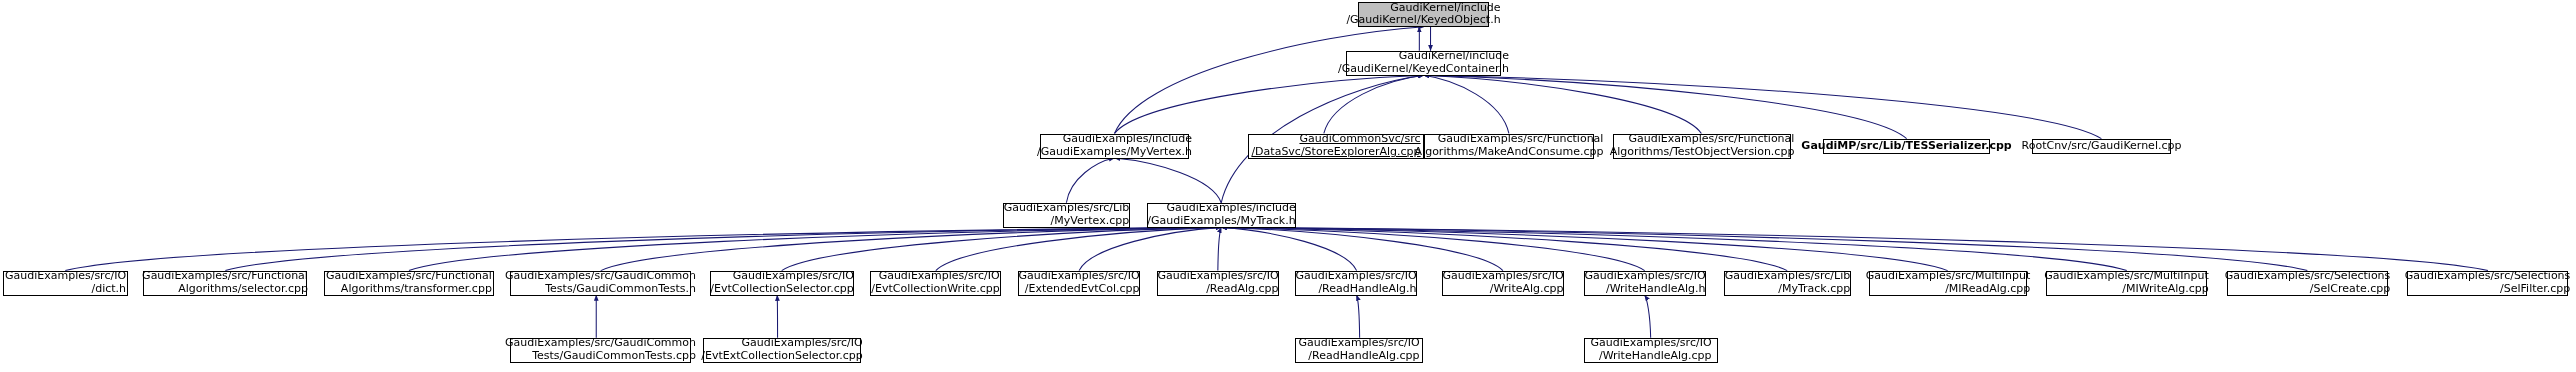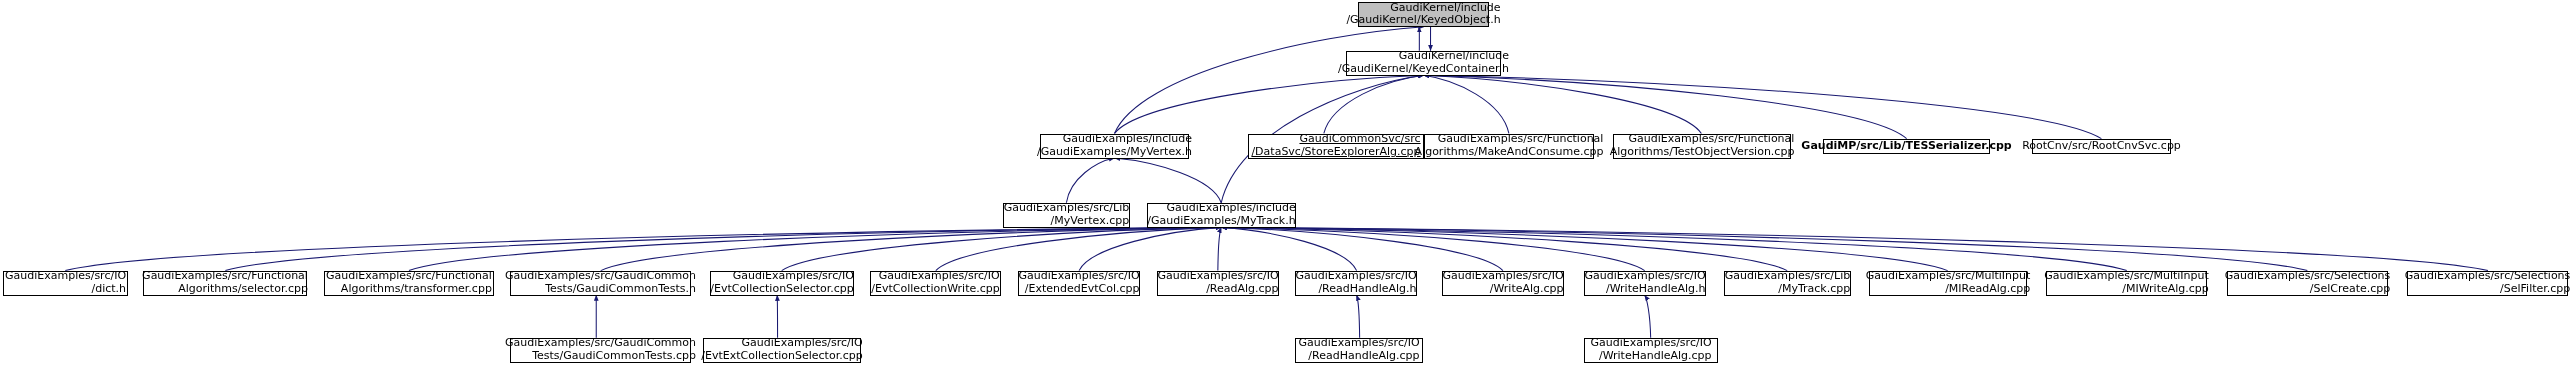--- a/index.html
+++ b/index.html
@@ -99,21 +99,21 @@
 /GaudiKernel/KeyedContainer.h</div>
       <div class="node" style="left: 1040px; top: 134px; width: 149px; height: 24.6px;">GaudiExamples/include
 /GaudiExamples/MyVertex.h</div>
       <div class="node" style="left: 1248px; top: 134px; width: 176px; height: 24.6px; text-decoration: underline;">GaudiCommonSvc/src
 /DataSvc/StoreExplorerAlg.cpp</div>
       <div class="node" style="left: 1424px; top: 134px; width: 170px; height: 24.6px;">GaudiExamples/src/Functional
 Algorithms/MakeAndConsume.cpp</div>
       <div class="node" style="left: 1613px; top: 134px; width: 178px; height: 24.6px;">GaudiExamples/src/Functional
 Algorithms/TestObjectVersion.cpp</div>
       <div class="node" style="left: 1823px; top: 139px; width: 167px; height: 15px; font-weight: bold;">GaudiMP/src/Lib/TESSerializer.cpp</div>
-      <div class="node" style="left: 2032px; top: 139px; width: 139px; height: 15px;">RootCnv/src/RootCnvSvc.cpp</div>
+      <div class="node" style="left: 2032px; top: 139px; width: 139px; height: 15px;">RootCnv/src/GaudiKernel.cpp</div>
       <div class="node" style="left: 1003px; top: 203px; width: 127px; height: 24.6px;">GaudiExamples/src/Lib
 /MyVertex.cpp</div>
       <div class="node" style="left: 1147px; top: 203px; width: 149px; height: 24.6px;">GaudiExamples/include
 /GaudiExamples/MyTrack.h</div>
       <div class="node" style="left: 3px; top: 271px; width: 125px; height: 24.6px;">GaudiExamples/src/IO
 /dict.h</div>
       <div class="node" style="left: 143px; top: 271px; width: 164px; height: 24.6px;">GaudiExamples/src/Functional
 Algorithms/selector.cpp</div>
       <div class="node" style="left: 324px; top: 271px; width: 170px; height: 24.6px;">GaudiExamples/src/Functional
 Algorithms/transformer.cpp</div>

